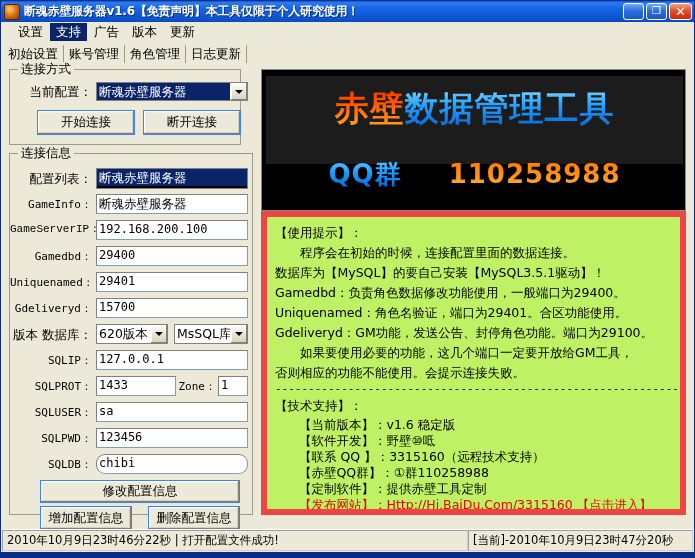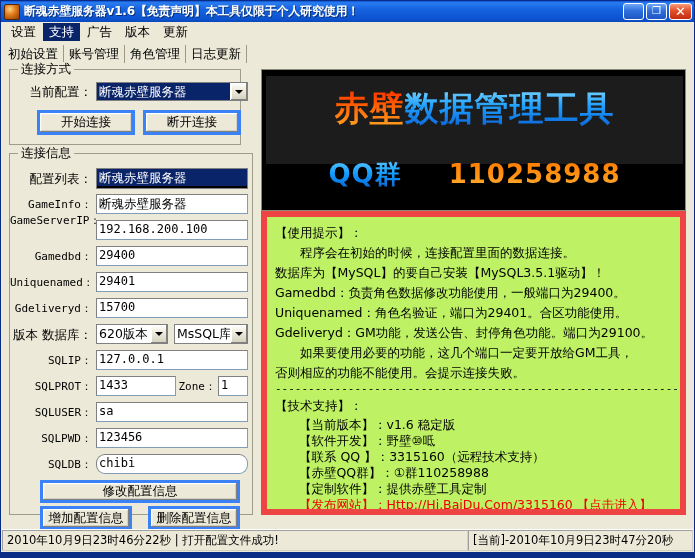--- a/index.html
+++ b/index.html
@@ -68,21 +68,21 @@
   .tb-btn.min .gl { font-size: 13px; line-height: 9px; top: 4px; }
   .tb-btn.max .gl { font-size: 10px; line-height: 15px; top: -1px; }
   .tb-btn.close .gl { font-size: 13px; line-height: 15px; font-weight: bold; top: 0; }
 
   
   .menubar {
     position: absolute; left: 0; top: 21px;
     width: 693px; height: 20px;
     background: #ece9d8;
     display: flex; align-items: center;
-    padding-left: 4px;
+    padding-left: 11px;
     box-sizing: border-box;
   }
   .menu-item {
     font-size: 12.5px;
     font-family: "DejaVu Sans", "Liberation Sans", sans-serif;
     color: #000;
     padding: 2px 6px 2px 6px;
     margin-right: 1px;
     line-height: 14px;
     white-space: nowrap;
@@ -219,21 +219,21 @@
     padding: 1px 2px;
     line-height: 15px;
     color: #ffffff;
     white-space: nowrap;
   }
   .listbox .item.sel { background: #0a246a; color: #ffffff; }
 
   .btn {
     position: absolute;
     background: #ece9d8;
-    border: 3px solid #3b82f6;
+    border: 1px solid #3b82f6;
     box-shadow: inset -1px -1px 0 #808080, inset 1px 1px 0 #ffffff,
                 inset -2px -2px 0 #d4d0c0, inset 2px 2px 0 #f1efe2;
     box-sizing: border-box;
     font-size: 12.5px;
     font-family: "DejaVu Sans", "Liberation Sans", sans-serif;
     color: #000;
     display: flex; align-items: center; justify-content: center;
     cursor: default;
     white-space: nowrap;
   }
@@ -412,21 +412,21 @@
       <div class="legend">连接信息</div>
 
       <div class="lbl" style="left:8px; top:18px; width:74px;">配置列表：</div>
       <div class="listbox" style="left:86px; top:14px; width:152px; height:21px;">
         <div class="item sel">断魂赤壁服务器</div>
       </div>
 
       <div class="lbl mono" style="left:0px; top:44px; width:82px;">GameInfo：</div>
       <div class="field cjk" style="left:86px; top:40px; width:152px; height:20px;">断魂赤壁服务器</div>
 
-      <div class="lbl mono" style="left:0px; top:60px; width:82px;">GameServerIP：</div>
+      <div class="lbl mono" style="left:0px; top:68px; width:82px;font-family:Liberation Mono, monospace;">GameServerIP：</div>
       <div class="field" style="left:86px; top:66px; width:152px; height:20px;">192.168.200.100</div>
 
       <div class="lbl mono" style="left:0px; top:96px; width:82px;">Gamedbd：</div>
       <div class="field" style="left:86px; top:92px; width:152px; height:20px;">29400</div>
 
       <div class="lbl mono" style="left:0px; top:122px; width:82px;">Uniquenamed：</div>
       <div class="field" style="left:86px; top:118px; width:152px; height:20px;">29401</div>
 
       <div class="lbl mono" style="left:0px; top:148px; width:82px;">Gdeliveryd：</div>
       <div class="field" style="left:86px; top:144px; width:152px; height:20px;">15700</div>

